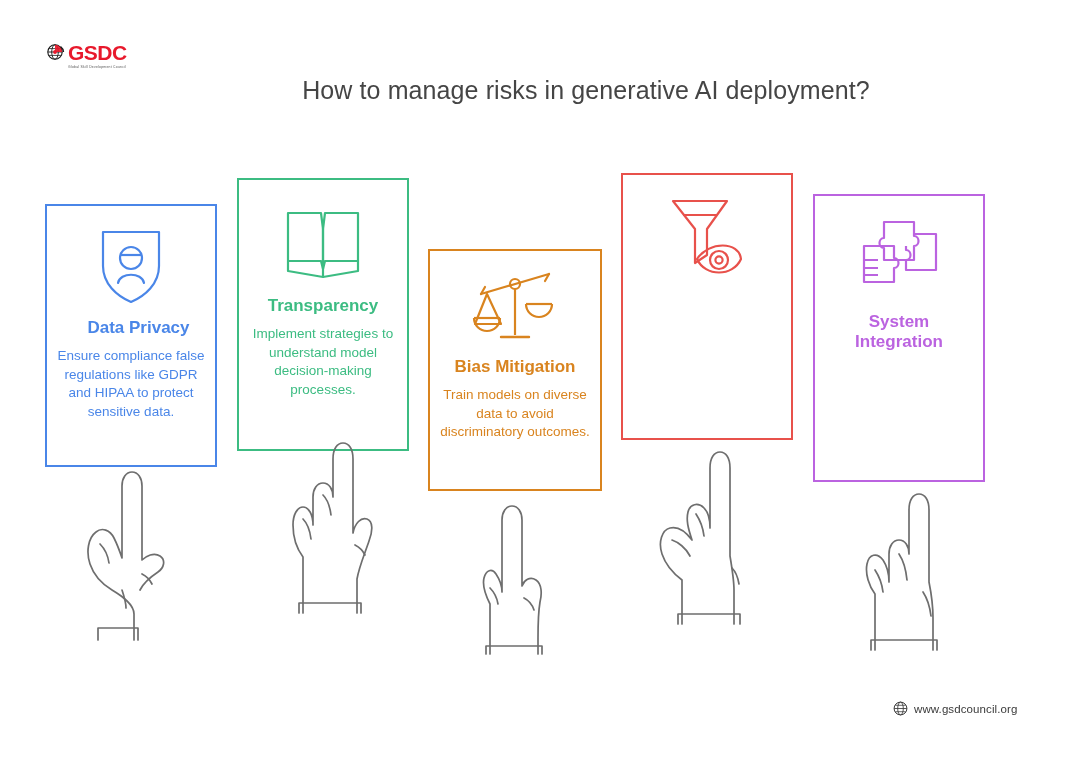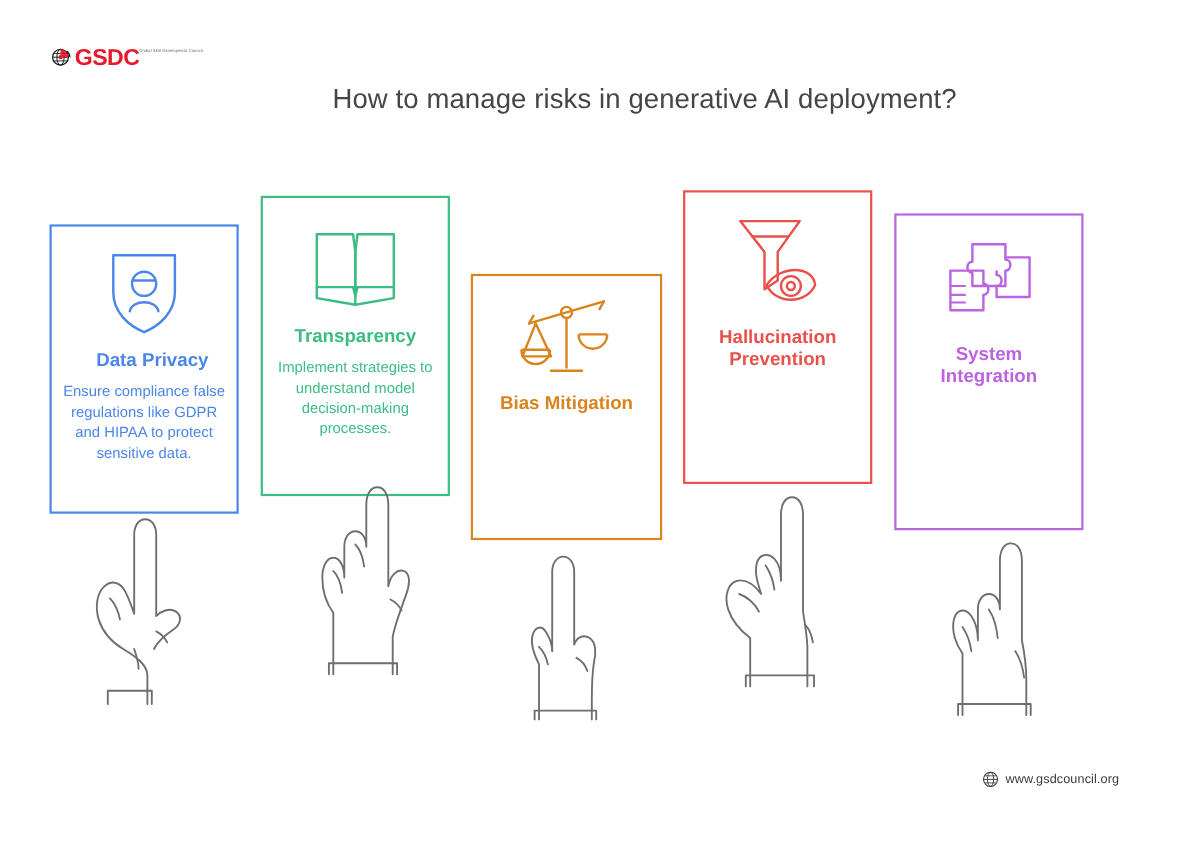--- a/index.html
+++ b/index.html
@@ -18,21 +18,21 @@
 
   
   #logo {
     position: absolute;
     left: 46px;
     top: 42px;
     display: flex;
     align-items: flex-start;
   }
   #logo .mark { margin-right: 2px; }
-  #logo .wordmark-wrap { display: flex; flex-direction: row; }
+  #logo .wordmark-wrap { display: flex; flex-direction: column; }
   #logo .wordmark {
     font-size: 21px;
     font-weight: bold;
     color: #e8192c;
     letter-spacing: -0.5px;
     line-height: 21px;
   }
   #logo .tagline {
     font-size: 3.4px;
     color: #555;
@@ -185,33 +185,33 @@
       <line x1="14" y1="20" x2="10" y2="27" stroke="#d9841f" stroke-width="2.2" stroke-linecap="round"></line>
       <line x1="74" y1="14" x2="78" y2="7" stroke="#d9841f" stroke-width="2.2" stroke-linecap="round"></line>
       <path d="M10 27 L24 57 L-2 57 Z" transform="translate(6,0)" fill="none" stroke="#d9841f" stroke-width="2.2" stroke-linejoin="round"></path>
       <path d="M8 51 A13 13 0 0 0 34 51" transform="translate(-5,0)" fill="none" stroke="#d9841f" stroke-width="2.2"></path>
       <line x1="3" y1="51" x2="29" y2="51" stroke="#d9841f" stroke-width="2.2"></line>
       <path d="M63 37 A13 13 0 0 0 89 37" transform="translate(-8,0)" fill="none" stroke="#d9841f" stroke-width="2.2"></path>
       <line x1="55" y1="37" x2="81" y2="37" stroke="#d9841f" stroke-width="2.2"></line>
     </svg>
   </div>
   <div class="card-title" style="color:#d9841f;">Bias Mitigation</div>
+  <div class="card-desc" style="color:#d9841f;">Train models on diverse data to avoid discriminatory outcomes.</div>
 </div>
 
 <div class="card" id="card-3" style="border-color:#e8514b;">
   <div class="card-icon">
     <svg width="84" height="88" viewBox="0 0 84 88">
       <path d="M8 8 L62 8 L42 36 L42 62 L30 70 L30 36 Z" fill="none" stroke="#e8514b" stroke-width="2.2" stroke-linejoin="round"></path>
       <line x1="18" y1="22" x2="52" y2="22" stroke="#e8514b" stroke-width="2.2"></line>
       <path d="M36 64 C48 46 78 46 80 64 C72 82 44 82 36 64 Z" transform="translate(-4,2)" fill="none" stroke="#e8514b" stroke-width="2.2" stroke-linejoin="round"></path>
       <circle cx="54" cy="67" r="9" fill="none" stroke="#e8514b" stroke-width="2.2"></circle>
       <circle cx="54" cy="67" r="3.6" fill="none" stroke="#e8514b" stroke-width="2.2"></circle>
     </svg>
   </div>
-  <div class="card-title" style="color:#e8514b;">Hallucination Prevention</div>
 </div>
 
 <div class="card" id="card-4" style="border-color:#bb63e0;">
   <div class="card-icon">
     <svg width="86" height="84" viewBox="0 0 86 84">
       <path d="M28 6 L58 6 L58 20 C64 20 64 30 58 30 L58 44 L28 44 L28 32
                C22 32 22 22 28 22 Z" fill="none" stroke="#bb63e0" stroke-width="2.2" stroke-linejoin="round"></path>
       <path d="M8 30 L38 30 L38 42 C44 42 44 52 38 52 L38 66 L8 66 Z" fill="none" stroke="#bb63e0" stroke-width="2.2" stroke-linejoin="round"></path>
       <path d="M58 18 L80 18 L80 54 L50 54 L50 44 C56 44 56 34 50 34 L50 30" fill="none" stroke="#bb63e0" stroke-width="2.2" stroke-linejoin="round"></path>
       <line x1="8" y1="44" x2="22" y2="44" stroke="#bb63e0" stroke-width="2"></line>

